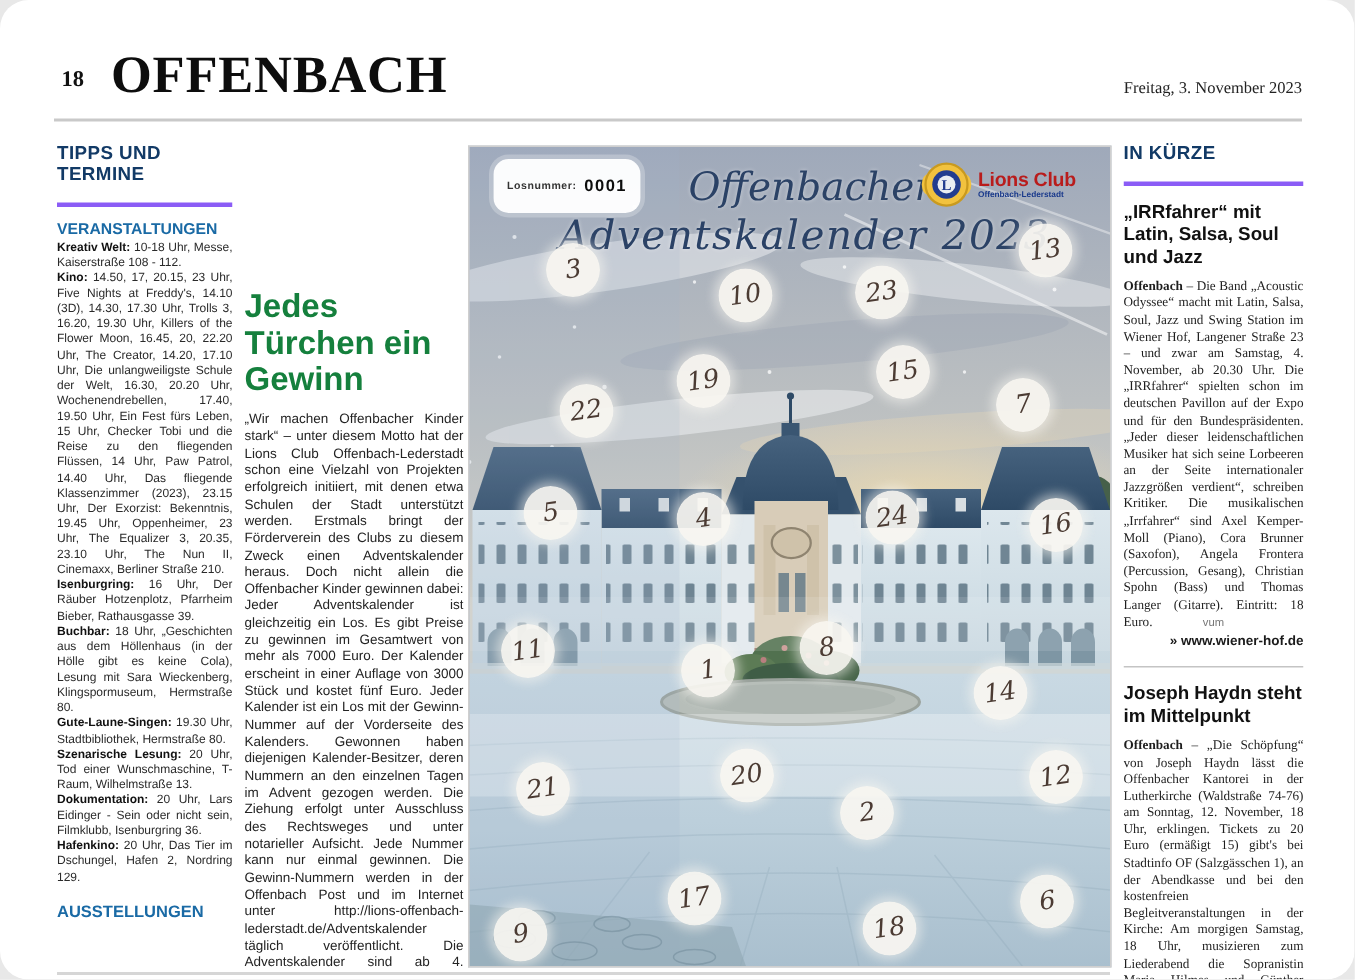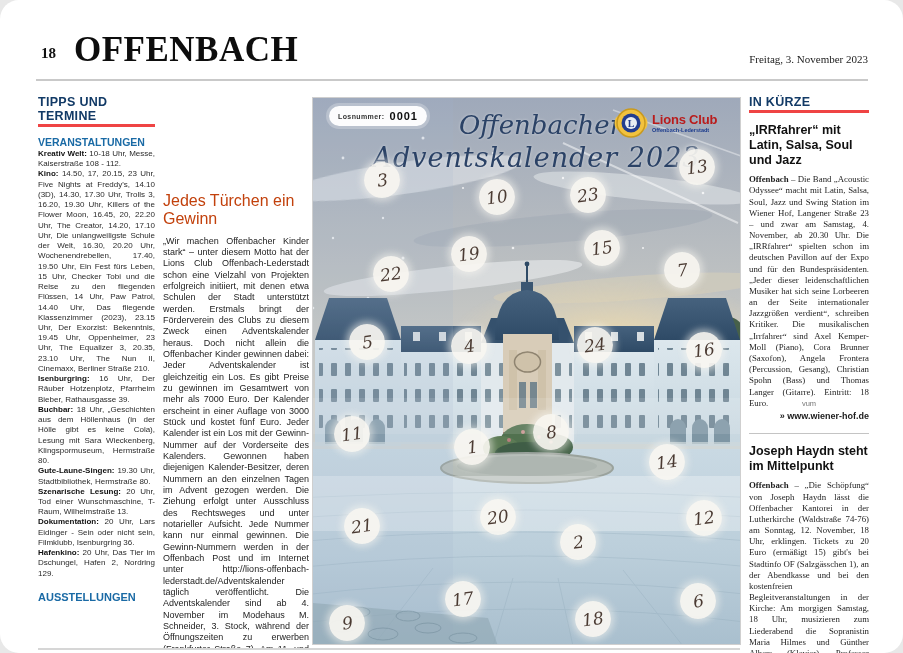--- a/index.html
+++ b/index.html
@@ -11,39 +11,39 @@
   
   .page-num { position:absolute; left:41px; top:45px; font:bold 15px "Liberation Serif", serif; color:#111; }
   .masthead { position:absolute; left:74px; top:30px; font:bold 35px "Liberation Serif", serif; letter-spacing:0.5px; color:#0d0d0d; }
   .issue-date { position:absolute; right:35px; top:53px; font:11px "Liberation Serif", serif; color:#222; }
   .head-rule { position:absolute; left:36px; top:79px; width:832px; height:2px; background:#c9c9c9; }
   .foot-rule { position:absolute; left:38px; top:648px; width:702px; height:2px; background:#d6d6d6; }
 
   
   .col-head {
     font-weight:bold; font-size:12.5px; letter-spacing:0.3px; color:#123a66;
-    border-bottom:3px solid #ef4444; padding-bottom:1px; margin-bottom:9px;
+    border-bottom:3px solid #8b5cf6; padding-bottom:12px; margin-bottom:9px;
   }
   .group-title { font-weight:bold; font-size:10.5px; color:#1a6aa5; margin:7px 0 1px 0; }
 
   
   .left-col { position:absolute; left:38px; top:95px; width:117px; height:553px; overflow:hidden; }
   .left-col .entry { font-size:8px; line-height:1.28; text-align:justify; hyphens:auto; color:#2a2a2a; }
   .left-col .entry b { color:#111; }
 
   
   .article-col { position:absolute; left:163px; top:192px; width:146px; height:456px; overflow:hidden; }
-  .article-title { font-weight:normal; font-size:16px; line-height:1.12; color:#c2410c; margin-bottom:8px; }
+  .article-title { font-weight:bold; font-size:22px; line-height:1.12; color:#15803d; margin-bottom:8px; }
   .article-body { font-size:9px; line-height:1.26; text-align:justify; hyphens:auto; color:#232323; }
 
   
   .cal { position:absolute; left:312px; top:97px; width:429px; height:548px; overflow:hidden;
          border:1px solid #cfcfcf; background:#b9c1cc; }
   .cal svg.scene { position:absolute; left:0; top:0; }
-  .los-box { position:absolute; left:16px; top:8px; width:98px; height:20px; background:rgba(255,255,255,0.96);
+  .los-box { position:absolute; left:16px; top:8px; width:98px; height:36px; background:rgba(255,255,255,0.96);
              border-radius:10px; display:flex; align-items:center; justify-content:space-between; padding:0 9px;
              box-shadow:0 0 0 3px rgba(255,255,255,0.25); }
   .los-label { font-size:7px; letter-spacing:0.4px; color:#333; font-weight:bold; }
   .los-value { font-size:11px; font-weight:bold; color:#0d0d0d; letter-spacing:1px; }
   .cal-title { position:absolute; left:40px; right:20px; top:12px; text-align:center;
                font-family:"DejaVu Serif", serif; font-style:italic; color:#2b4266;
                text-shadow:0 0 3px rgba(255,255,255,0.45); }
   .cal-title .t1 { font-size:26px; display:block; margin-right:-8px; }
   .cal-title .t2 { font-size:27px; display:block; margin-top:2px; letter-spacing:1px; }
   .lions { position:absolute; right:8px; top:8px; width:118px; display:flex; align-items:center; gap:4px; }

